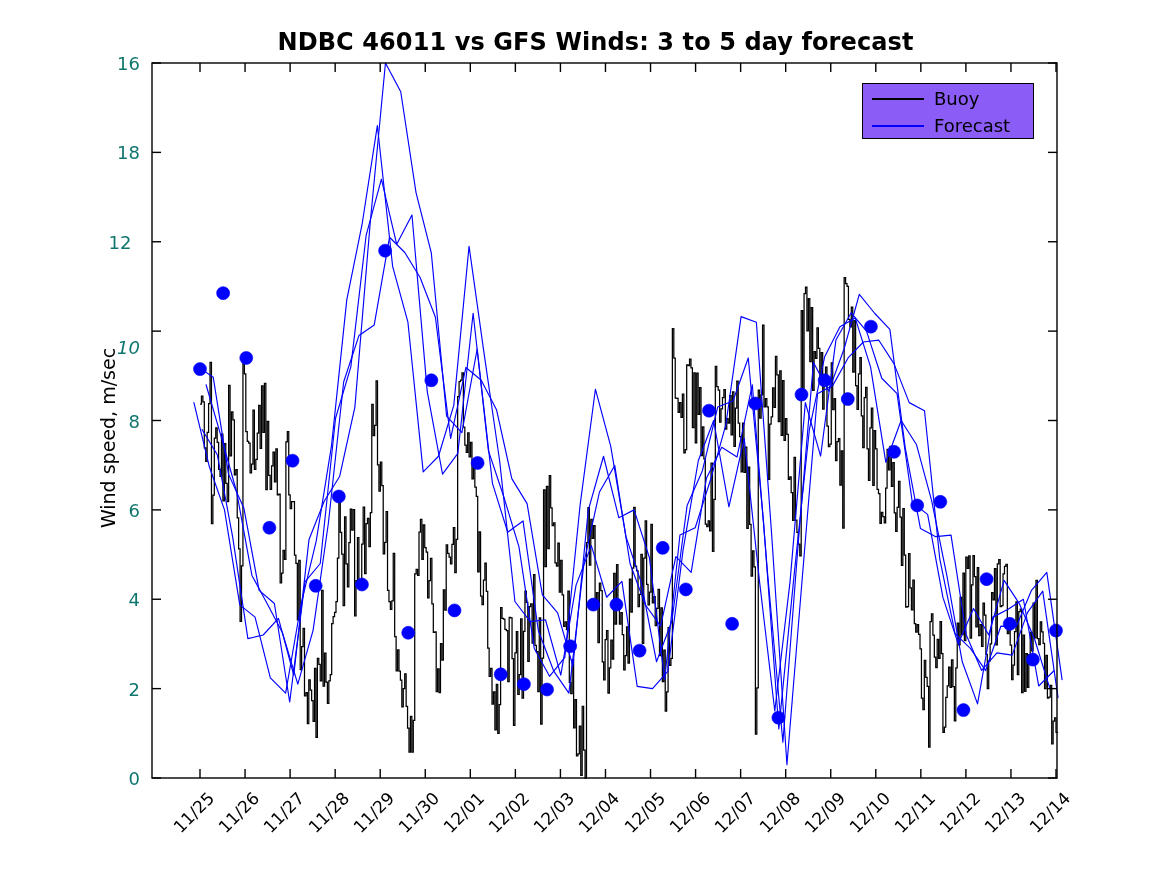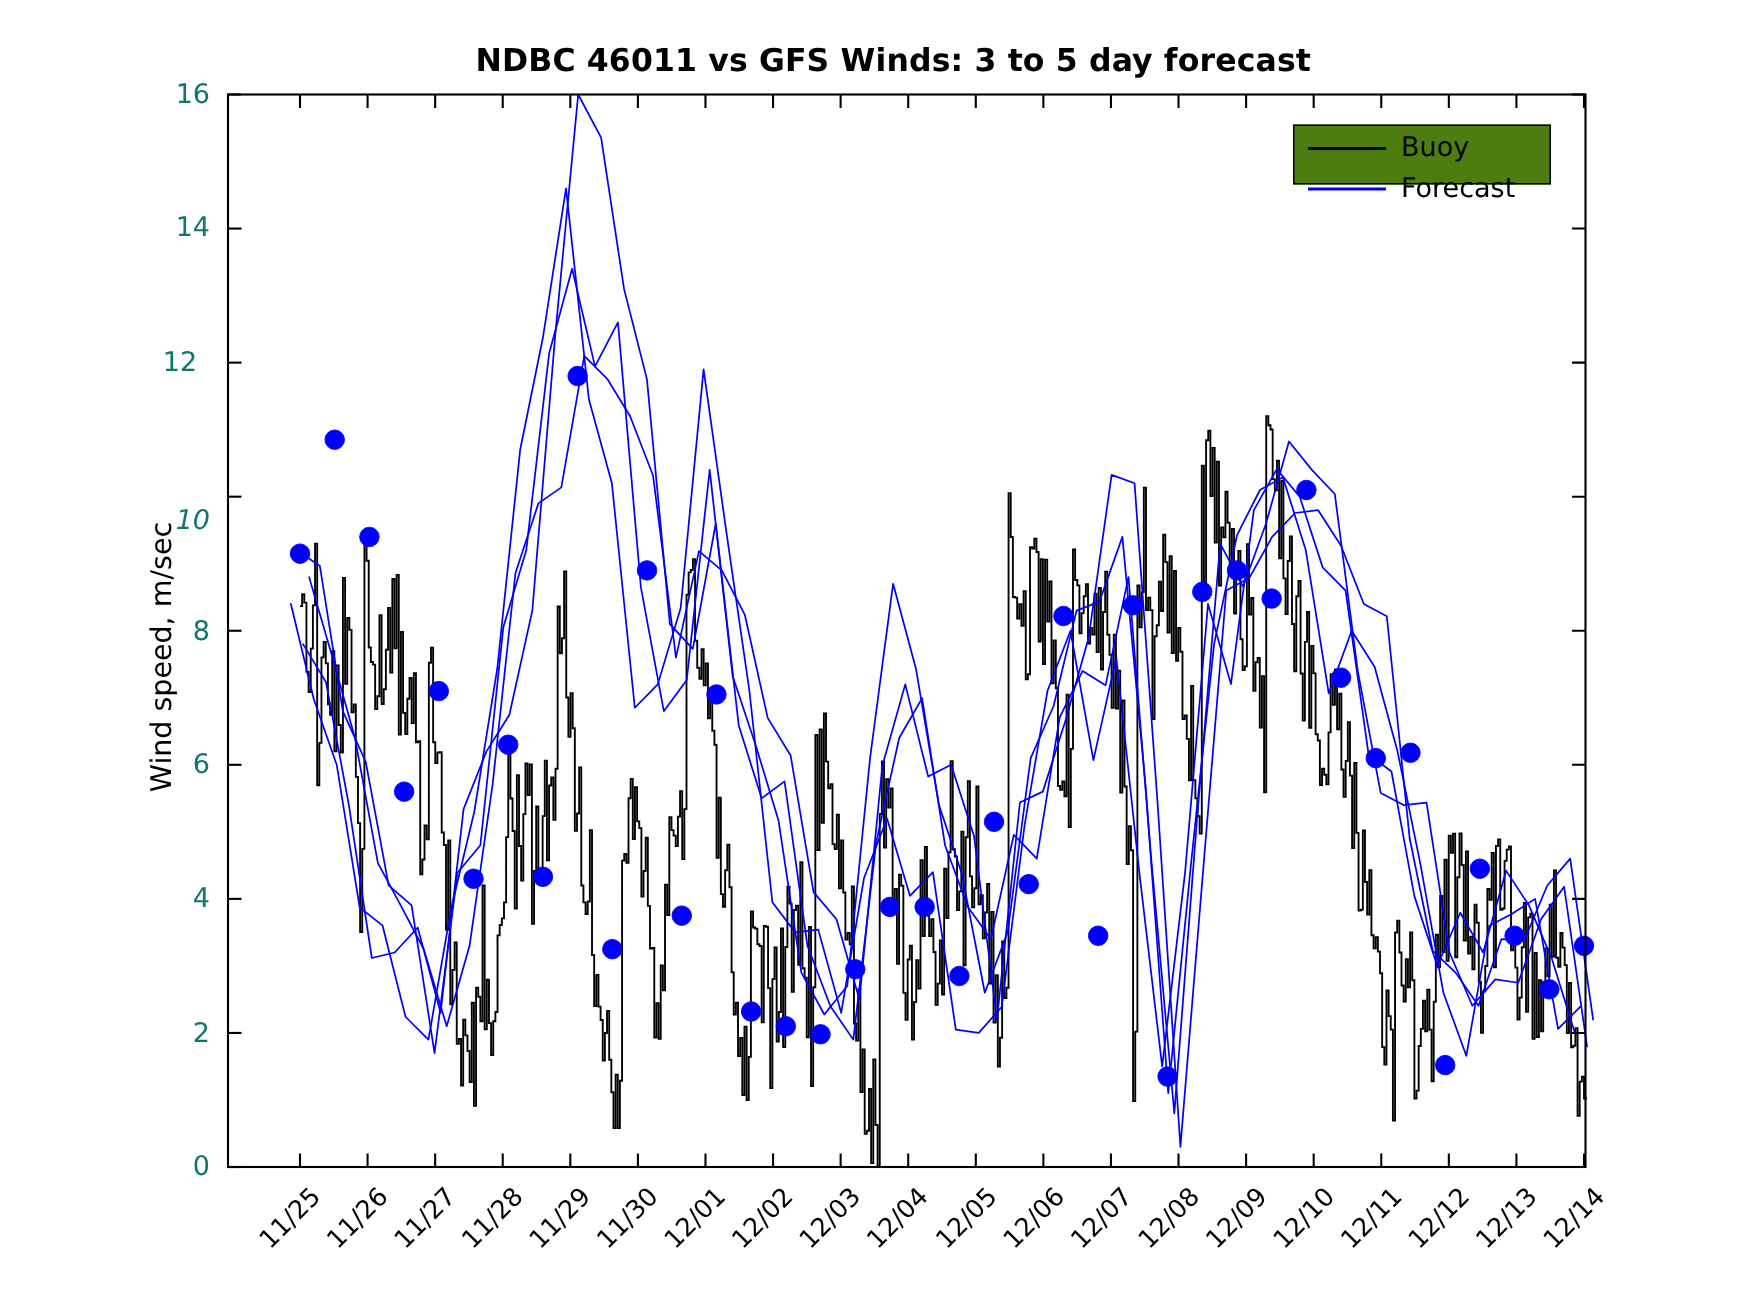--- a/index.html
+++ b/index.html
@@ -15,21 +15,21 @@
   #figure {
     position: absolute;
     inset: 0;
     background: #ffffff;
   }
   #chart-title {
     position: absolute;
     left: 0; right: 0;
     top: 28px;
     text-align: center;
-    font-size: 21px;
+    font-size: 24px;
     font-weight: bold;
     color: #000000;
     letter-spacing: 0.1px;
     padding-left: 24px;
   }
   #ylabel {
     position: absolute;
     left: 18px;
     top: 50%;
     transform: translateY(-50%) rotate(-90deg);
@@ -59,23 +59,23 @@
     white-space: nowrap;
     transform-origin: right top;
     transform: rotate(-45deg);
     text-align: right;
   }
   #legend-box {
     position: absolute;
     left: 862px;
     top: 83px;
     width: 172px;
-    height: 40px;
+    height: 56px;
     border: 1.3px solid #000000;
-    background: #4d7c0f;
+    background: #8b5cf6;
     box-sizing: border-box;
   }
   .legend-row {
     position: absolute;
     left: 0;
     width: 100%;
     height: 28px;
     display: flex;
     align-items: center;
   }
@@ -216,21 +216,21 @@
   </svg>
 
   <div id="ytick-labels">
       <div class="ytick-label" style="left: 100px; top: 778px;">0</div>
       <div class="ytick-label" style="left: 100px; top: 688.625px;">2</div>
       <div class="ytick-label" style="left: 100px; top: 599.25px;">4</div>
       <div class="ytick-label" style="left: 100px; top: 509.875px;">6</div>
       <div class="ytick-label" style="left: 100px; top: 420.5px;">8</div>
       <div class="ytick-label" style="left: 100px; top: 347px; font-style: italic;">10</div>
       <div class="ytick-label" style="left: 100px; top: 241.75px; text-align: center;">12</div>
-      <div class="ytick-label" style="left: 100px; top: 152.375px;">14</div>
+      <div class="ytick-label" style="left: 100px; top: 152.375px;">18</div>
       <div class="ytick-label" style="left: 100px; top: 63px;">16</div>
     </div>
   <div id="xtick-labels">
       <div class="xtick-label" style="left: 142px; top: 788px; width: 62px;">11/25</div>
       <div class="xtick-label" style="left: 187.053px; top: 788px; width: 62px;">11/26</div>
       <div class="xtick-label" style="left: 232.105px; top: 788px; width: 62px;">11/27</div>
       <div class="xtick-label" style="left: 277.158px; top: 788px; width: 62px;">11/28</div>
       <div class="xtick-label" style="left: 322.211px; top: 788px; width: 62px;">11/29</div>
       <div class="xtick-label" style="left: 367.263px; top: 788px; width: 62px;">11/30</div>
       <div class="xtick-label" style="left: 412.316px; top: 788px; width: 62px;">12/01</div>

